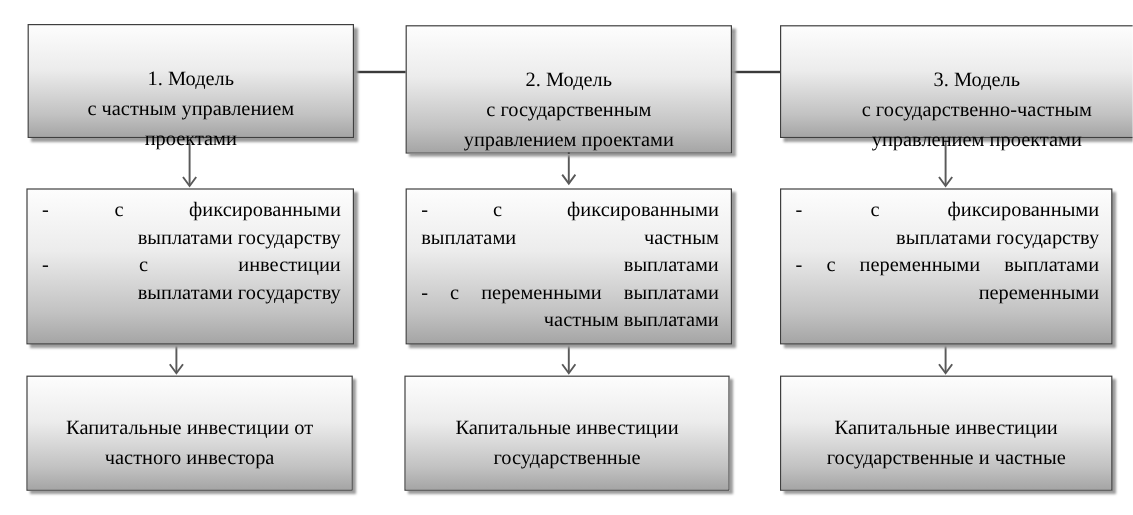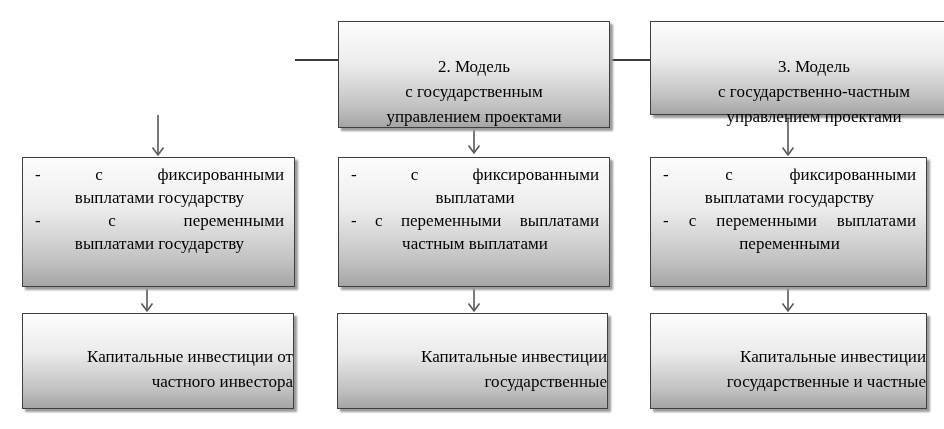--- a/index.html
+++ b/index.html
@@ -23,24 +23,24 @@
     white-space:pre-line;
     font-size:17px;
     line-height:25px;
     padding-top:7px;
   }
   .mid-box{
     font-size:17px;
     line-height:23px;
     padding:5px 10px 0 12px;
   }
-  .mid-box .line{text-align:center;}
+  .mid-box .line{text-align:right;}
   .mid-box .line.jl{text-align-last:justify;}
   .bot-box{
-    text-align:right;
+    text-align:center;
     white-space:pre-line;
     font-size:17px;
     line-height:25px;
     padding-top:5px;
   }
   
   .c1t{left:23px;top:20px;width:272px;height:95px;}
   .c2t{left:338px;top:21px;width:272px;height:107px;}
   .c3t{left:650px;top:21px;width:313px;height:94px;padding-left:15px;}
   .c1m{left:22px;top:157px;width:273px;height:130px;}
@@ -91,39 +91,45 @@
     </svg>
   <svg class="arrow a-b2" width="16" height="26" viewBox="0 0 16 26">
       <line x1="8" y1="0" x2="8" y2="23" stroke="#595959" stroke-width="1.6"></line>
       <polyline points="2.5,16.5 8,24 13.5,16.5" fill="none" stroke="#595959" stroke-width="1.6"></polyline>
     </svg>
   <svg class="arrow a-b3" width="16" height="26" viewBox="0 0 16 26">
       <line x1="8" y1="0" x2="8" y2="23" stroke="#595959" stroke-width="1.6"></line>
       <polyline points="2.5,16.5 8,24 13.5,16.5" fill="none" stroke="#595959" stroke-width="1.6"></polyline>
     </svg>
 
+  <div class="box top-box c1t">
+    <span>1. Модель
+с частным управлением
+проектами</span>
+  </div>
   <div class="box top-box c2t">
     <span>2. Модель
 с государственным
 управлением проектами</span>
   </div>
   <div class="box top-box c3t">
     <span>3. Модель
 с государственно-частным
 управлением проектами</span>
   </div>
 
   <div class="box mid-box c1m">
     <div class="line jl">- с фиксированными</div>
     <div class="line">выплатами государству</div>
-    <div class="line jl">- с переменными</div>
+    <div class="line jl">- с инвестиции</div>
     <div class="line">выплатами государству</div>
   </div>
   <div class="box mid-box c2m">
     <div class="line jl">- с фиксированными</div>
+    <div class="line jl">выплатами частным</div>
     <div class="line">выплатами</div>
     <div class="line jl">- с переменными выплатами</div>
     <div class="line">частным выплатами</div>
   </div>
   <div class="box mid-box c3m">
     <div class="line jl">- с фиксированными</div>
     <div class="line">выплатами государству</div>
     <div class="line jl">- с переменными выплатами</div>
     <div class="line">переменными</div>
   </div>

